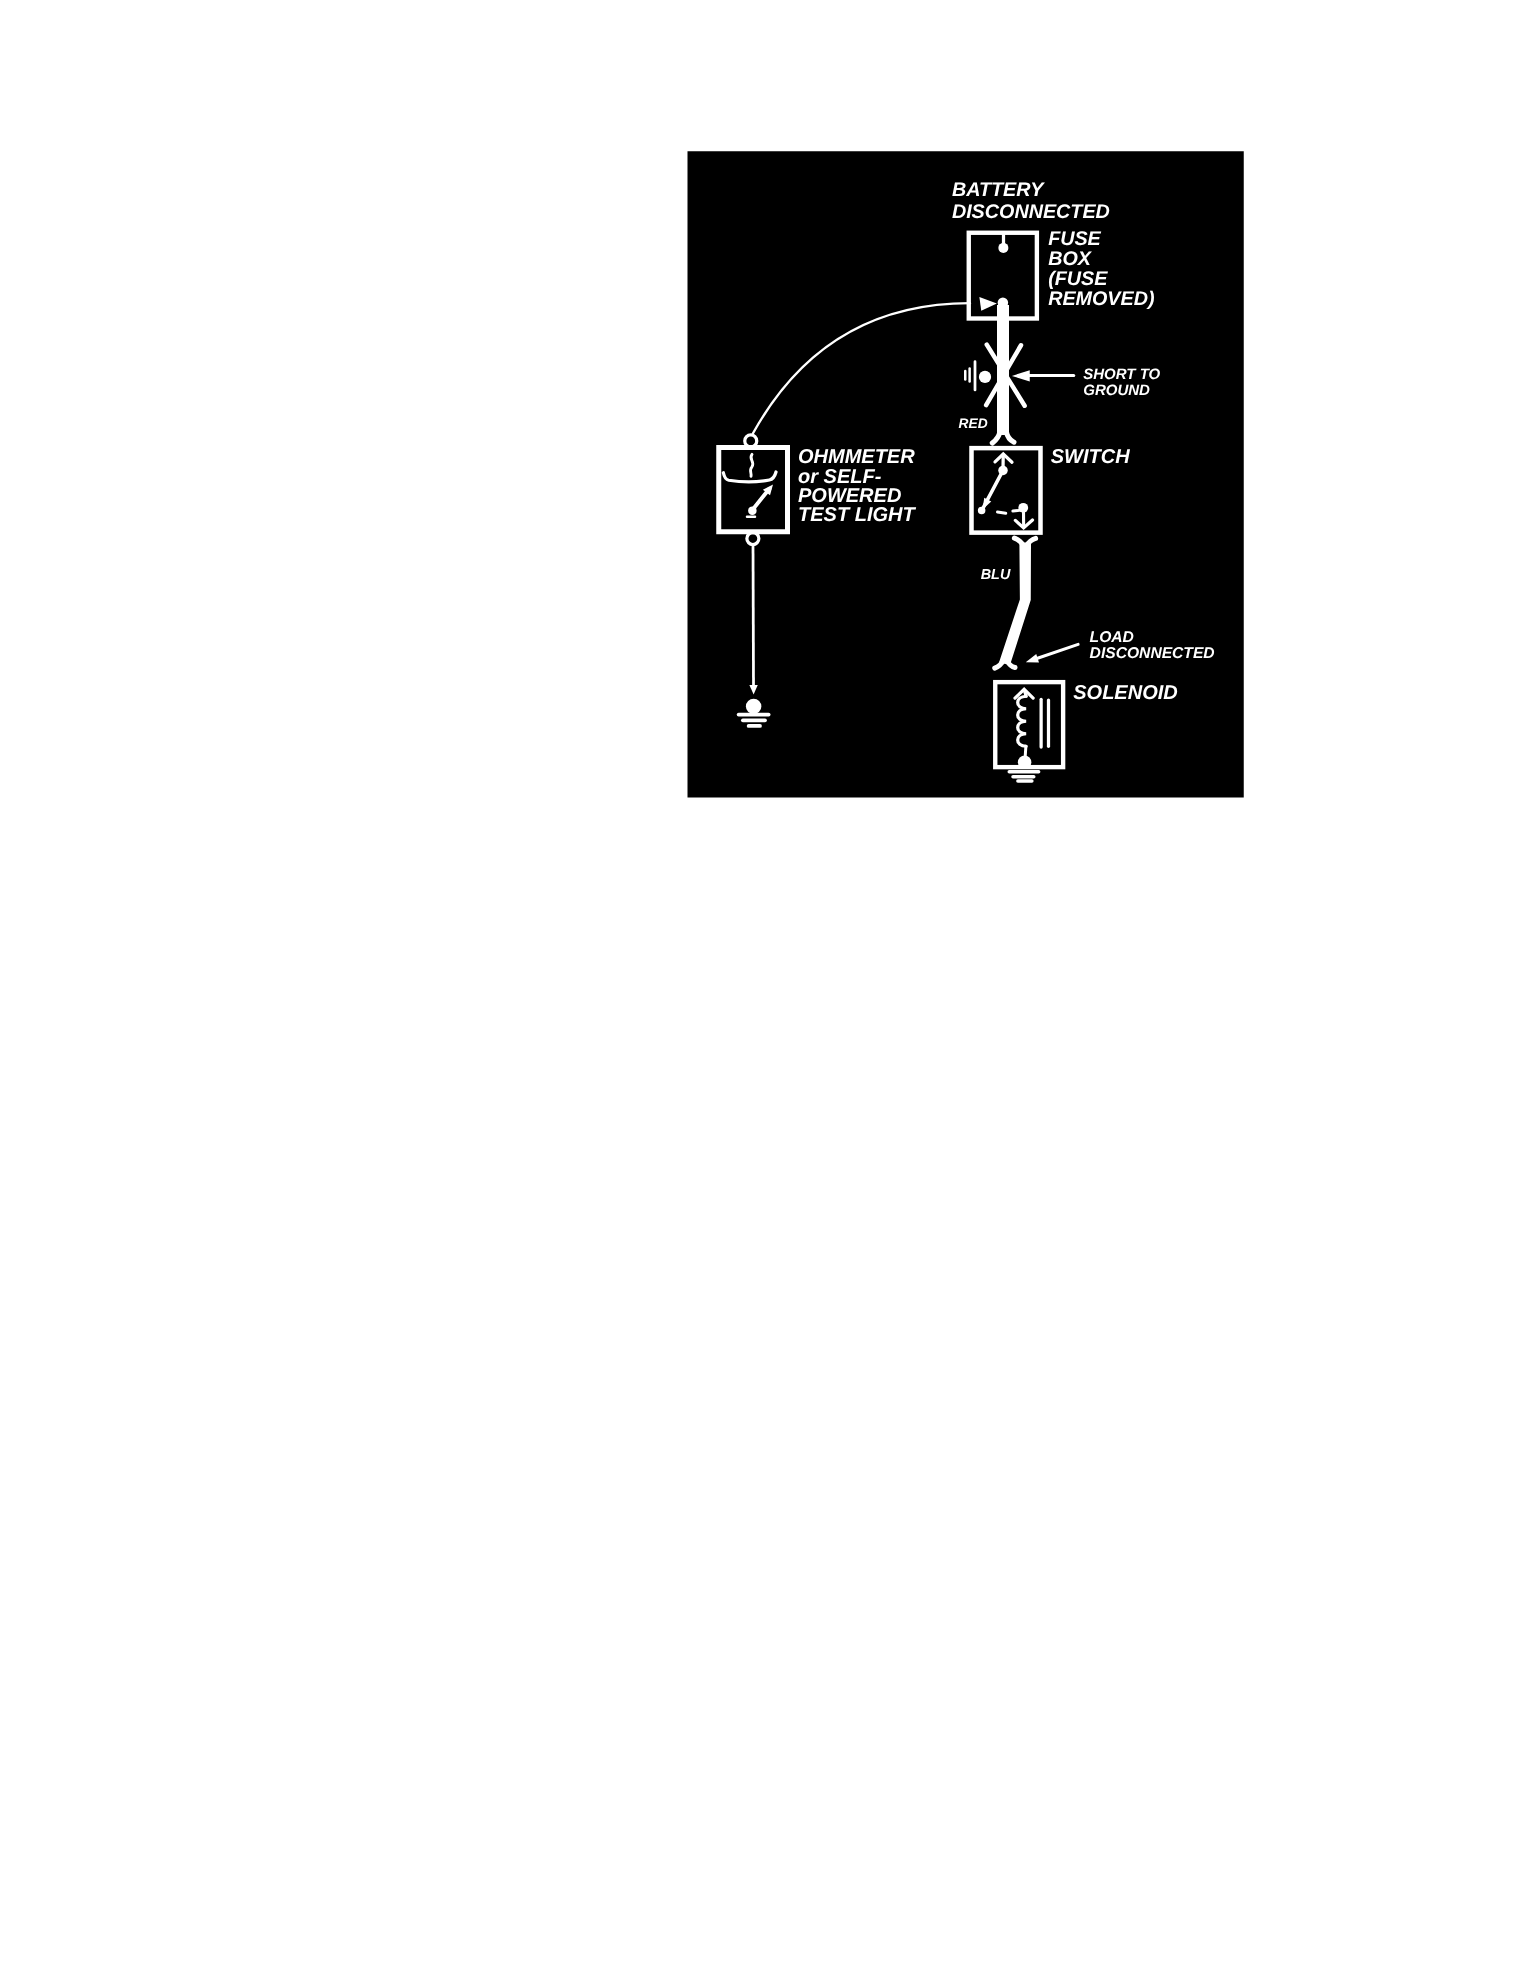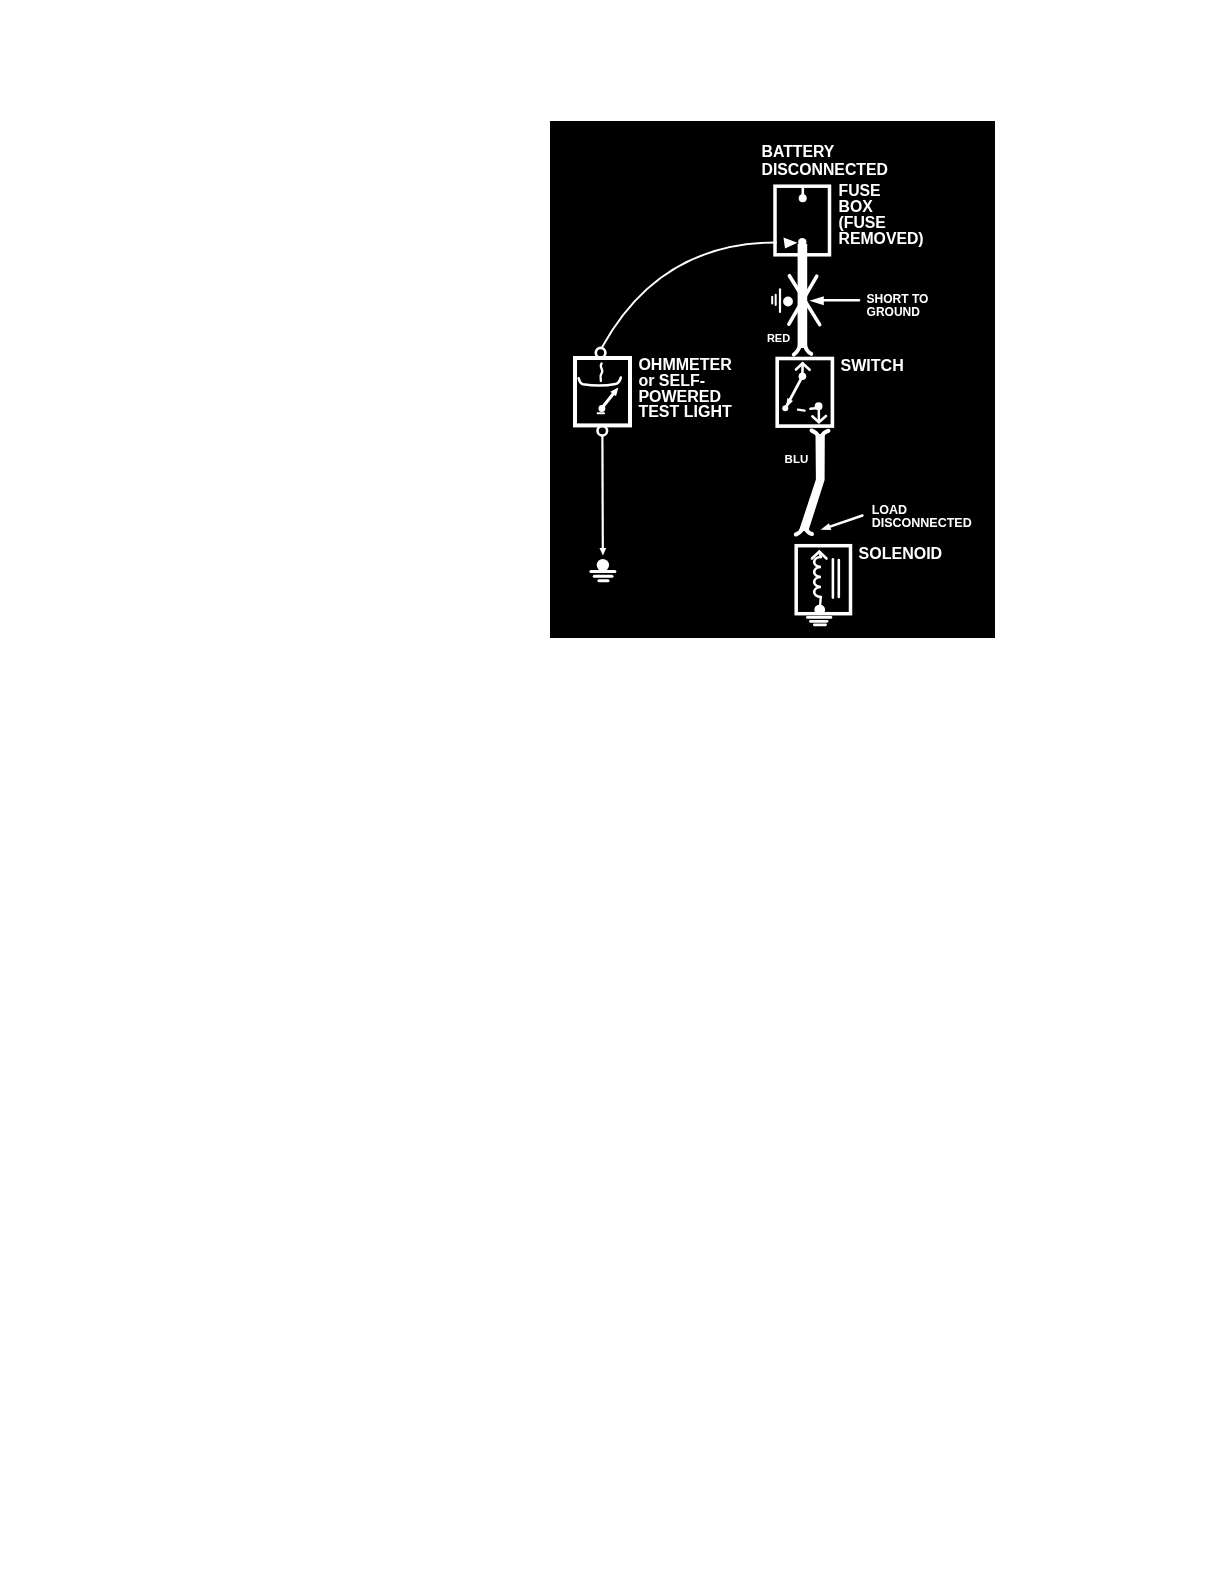--- a/index.html
+++ b/index.html
@@ -1,17 +1,17 @@
 <!DOCTYPE html>
 <html><head>
 <meta charset="utf-8">
 <style>
   html,body{margin:0;padding:0;background:#fff;}
   #page{position:relative;width:1225px;height:1149px;background:#fff;overflow:hidden;
-        font-family:"Liberation Sans", sans-serif;}
+        font-family:"Liberation Sans", sans-serif;font-style:italic;}
   #diagram{position:absolute;left:550px;top:121px;width:445px;height:517px;background:#000;}
   #botline{position:absolute;left:0px;top:1581px;width:1225px;height:2.6px;
     background:repeating-linear-gradient(90deg,#000 0 37px,#fff 37px 38.4px);}
 </style>
 </head>
 <body>
 <div id="page">
 
   <div id="diagram">
   <svg width="445" height="517" viewBox="0 0 445 517" xmlns="http://www.w3.org/2000/svg">

